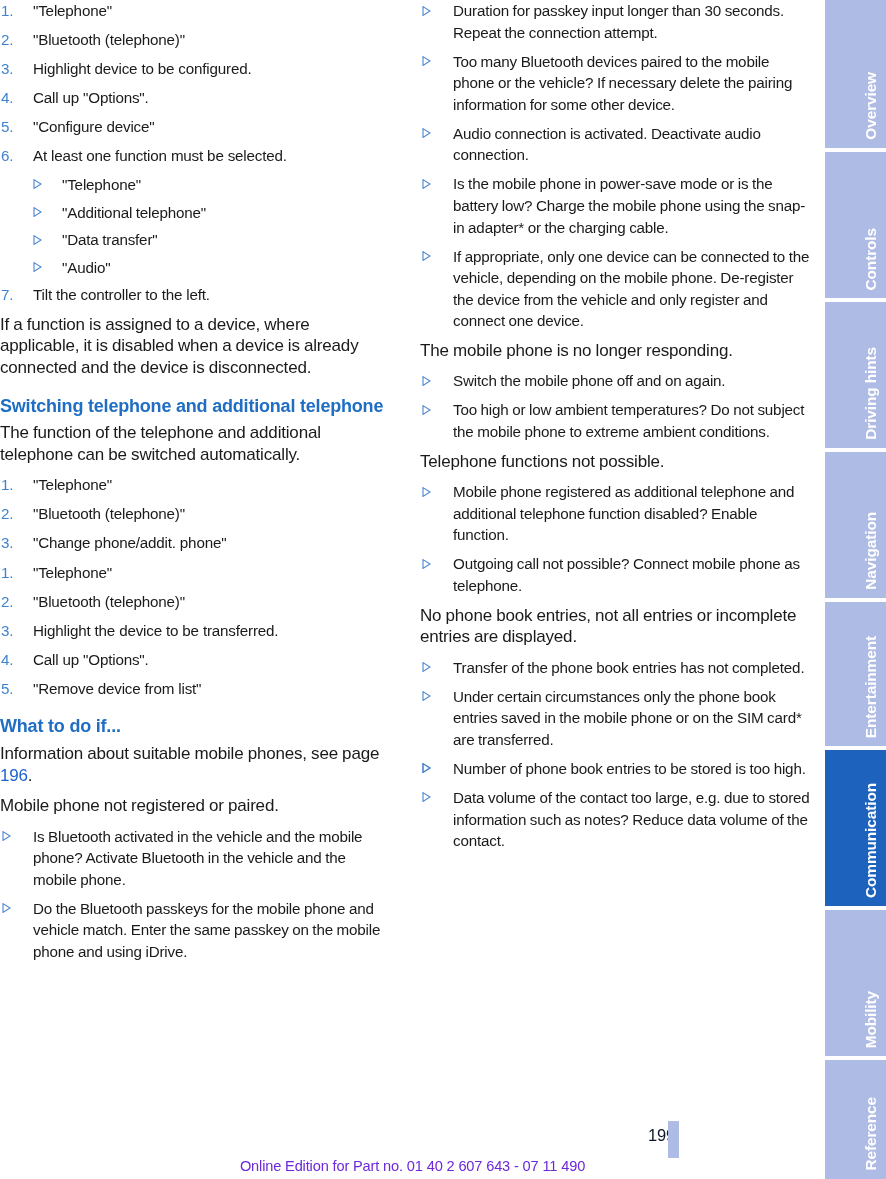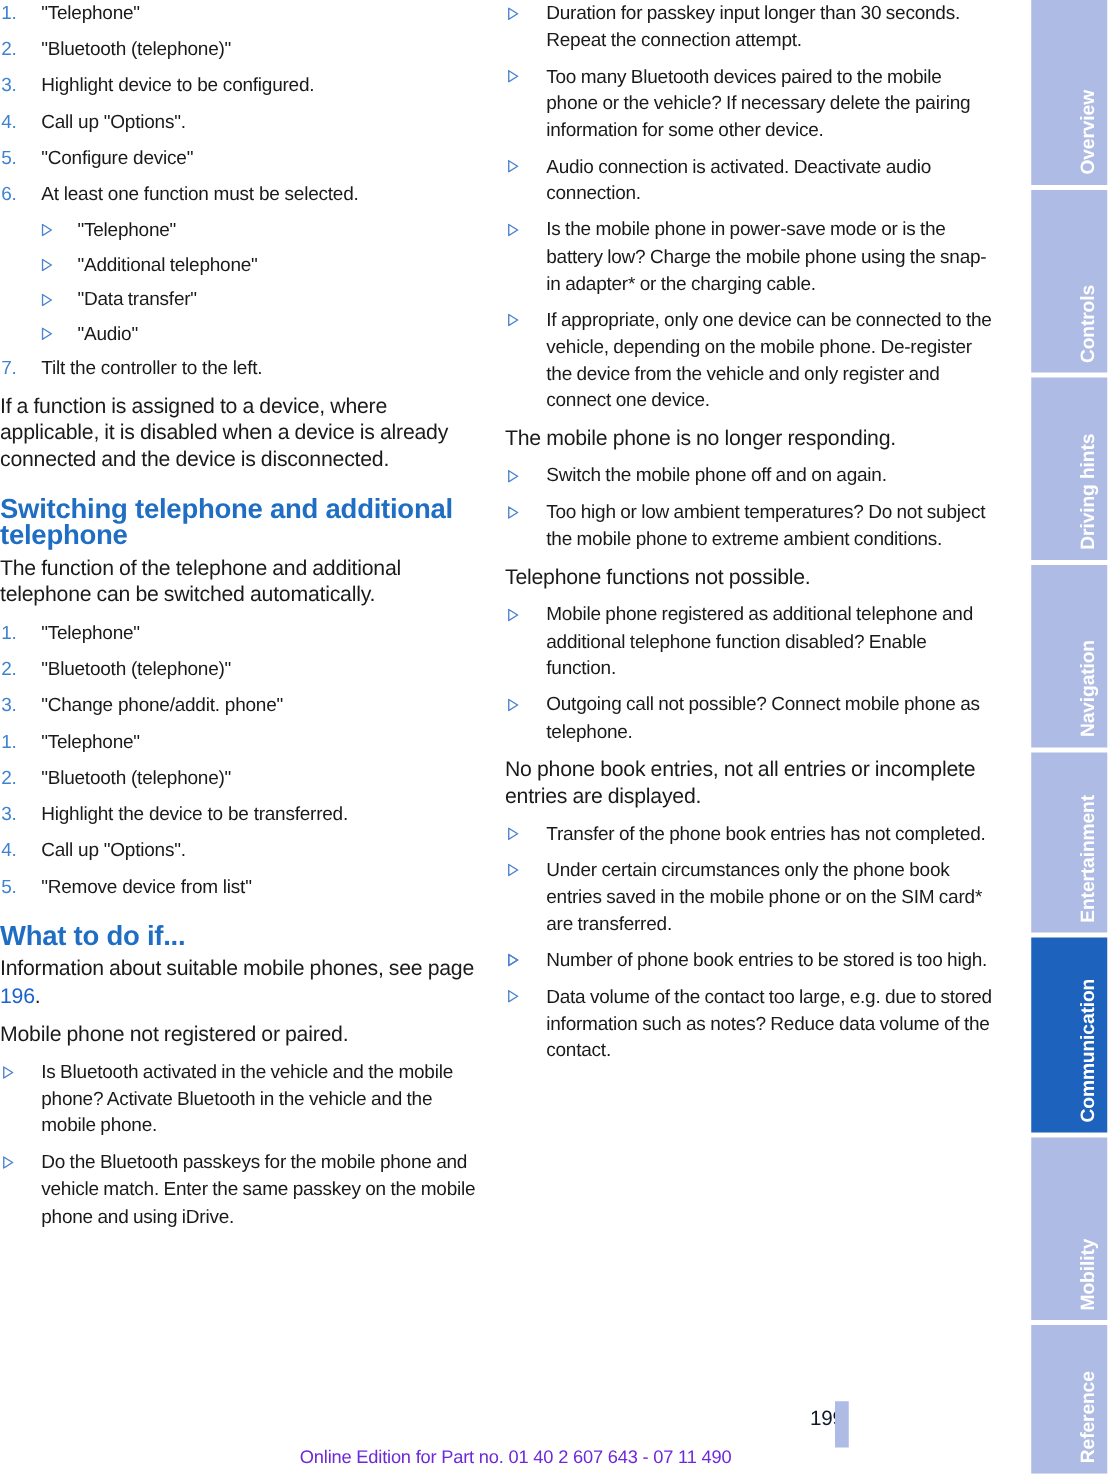--- a/index.html
+++ b/index.html
@@ -25,34 +25,34 @@
     height: 1179px;
   }
 
   
   .column {
     position: absolute;
     top: 0;
     width: 390px;
   }
   #col-left  { left: 0px; }
-  #col-right { left: 404px; }
+  #col-right { left: 420px; }
 
   
   .para {
     font-size: 17px;
     line-height: 21.6px;
     margin: 0 0 9px 0;
     text-align: left;
     letter-spacing: -0.18px;
     word-spacing: -0.35px;
   }
 
   h2.heading {
-    font-size: 22px;
+    font-size: 18px;
     line-height: 21.5px;
     font-weight: bold;
     color: #1f6ec4;
     margin: 17px 0 5px 0;
     letter-spacing: -0.2px;
   }
 
   
   ol.num-list {
     list-style: none;

